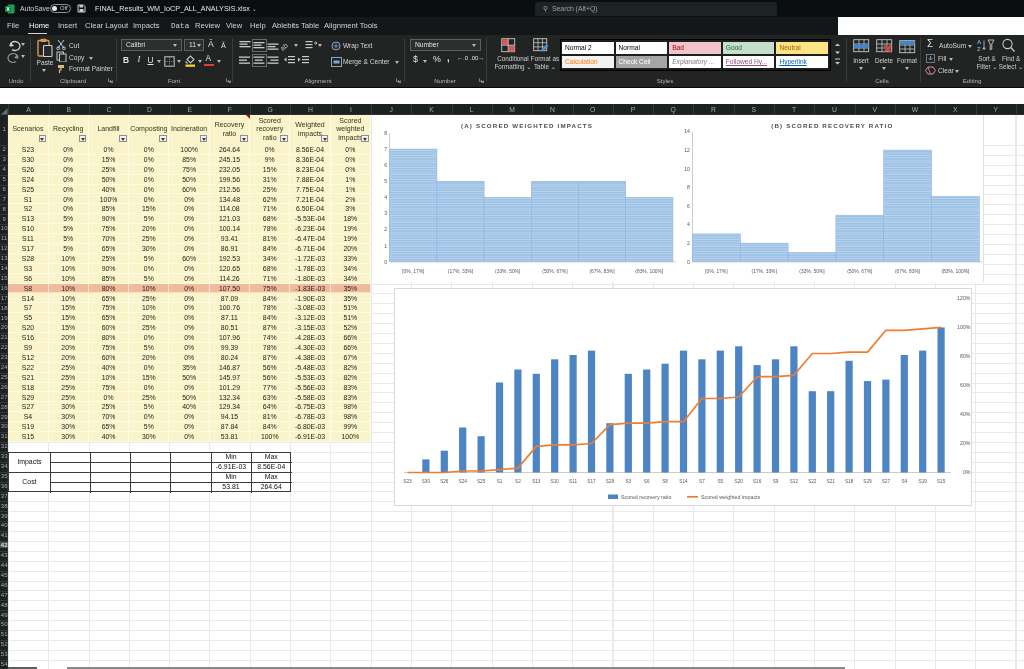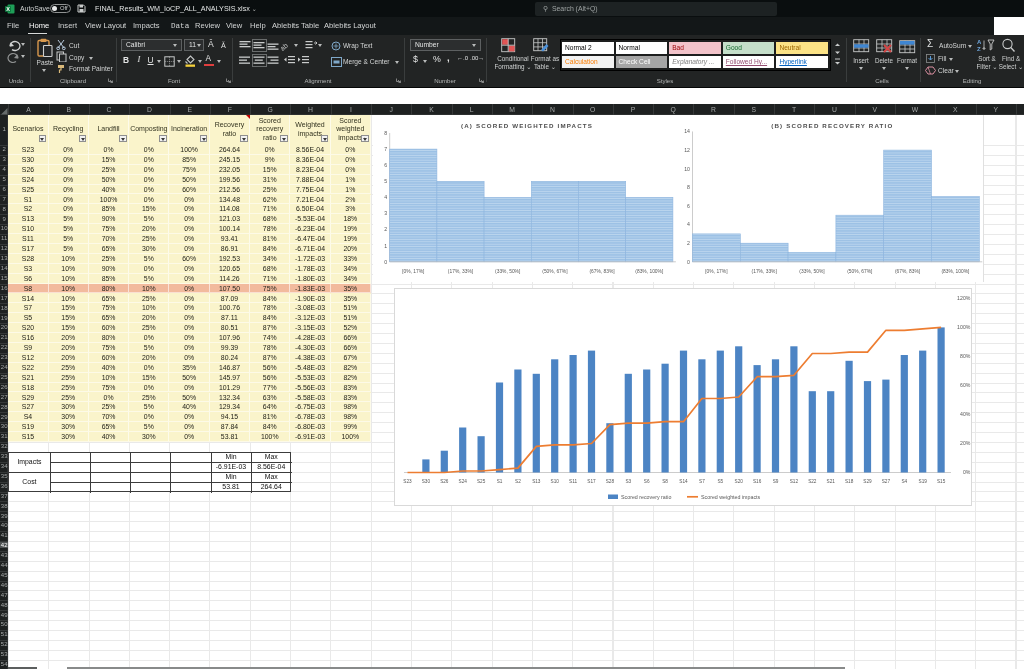--- a/index.html
+++ b/index.html
@@ -1,19 +1,19 @@
 <!DOCTYPE html>
 <html><head><meta charset="utf-8"><title>x</title><style>
 *{margin:0;padding:0;box-sizing:border-box}
 body{font-family:"Liberation Sans",sans-serif;background:#0b0f10}
 #app{position:relative;width:1024px;height:669px;overflow:hidden;background:#fff;font-family:"Liberation Sans",sans-serif}
 .abs{position:absolute}
 
 #titlebar{left:0;top:0;width:1024px;height:17px;background:#0a0e0f;color:#d5d8d8}
-#menubar{left:0;top:17px;width:994px;height:18px;background:#131718}
+#menubar{left:0;top:17px;width:838px;height:18px;background:#131718}
 #ribbon{left:0;top:35px;width:1024px;height:53px;background:#222424;border-bottom:1px solid #050606}
 #fbar{left:0;top:88px;width:1024px;height:15.5px;background:#181a1a;border-bottom:1px solid #060707}
 #colhdr{left:0;top:103.5px;width:1024px;height:11px;background:#1e2121;border-bottom:1px solid #2c2f2f}
 #rowhdr{left:0;top:114.5px;width:8.3px;height:554.5px;background:#1e2121;border-right:1px solid #2c2f2f}
 .mitem{position:absolute;top:0;height:18px;line-height:18px;font-size:7.6px;color:#d3d5d5}
 .glabel{position:absolute;top:77px;font-size:6.1px;color:#b5b7b7;text-align:center}
 .gsep{position:absolute;top:38px;width:1px;height:44px;background:#3a3d3d}
 .rtxt{position:absolute;font-size:6.6px;color:#d3d5d5}
 .rtxt2{position:absolute;font-size:6.3px;color:#cfd1d1;text-align:center;line-height:7.6px}
 .caret{position:absolute;width:0;height:0;border-left:2.6px solid transparent;border-right:2.6px solid transparent;border-top:3px solid #b9bbbb}
@@ -64,28 +64,28 @@
       </svg>
       <div class="abs" style="left:95px;top:0;height:17px;line-height:17px;font-size:7.2px;color:#e3e5e5">FINAL_Results_WM_IoCP_ALL_ANALYSIS.xlsx <span style="font-size:6px;color:#b5b8b8">⌄</span></div>
       <div class="abs" style="left:535px;top:1.5px;width:242px;height:14px;background:#1d2223;border-radius:2px">
         <span style="position:absolute;left:8px;top:0;height:14px;line-height:14px;font-size:6.9px;color:#9fa4a4">⚲&nbsp; Search (Alt+Q)</span>
       </div>
     </div>
     <div id="menubar" class="abs">
       <div class="mitem" style="left:7px;">File</div>
       <div class="mitem" style="left:29px;color:#fff;">Home</div>
       <div class="mitem" style="left:58px;">Insert</div>
-      <div class="mitem" style="left:85px;">View Layout</div>
+      <div class="mitem" style="left:85px;">Clear Layout</div>
       <div class="mitem" style="left:133px;">Impacts</div>
       <div class="mitem" style="left:171px;font-family:Liberation Mono, monospace;">Data</div>
       <div class="mitem" style="left:195px;">Review</div>
       <div class="mitem" style="left:226px;">View</div>
       <div class="mitem" style="left:250px;">Help</div>
       <div class="mitem" style="left:272px;">Ablebits Table</div>
-      <div class="mitem" style="left:324px;">Ablebits Layout</div>
+      <div class="mitem" style="left:324px;">Alignment Tools</div>
       <div class="abs" style="left:28px;top:15.5px;width:19px;height:1.6px;background:#d8dada"></div>
     </div>
     <div id="ribbon" class="abs">
       <div class="abs" style="left:0;top:-35px;width:1024px;height:124px">
         <div class="gsep" style="left:30px"></div>
         <div class="gsep" style="left:116px"></div>
         <div class="gsep" style="left:232px"></div>
         <div class="gsep" style="left:404px"></div>
         <div class="gsep" style="left:486px"></div>
         <div class="gsep" style="left:845.5px"></div>

